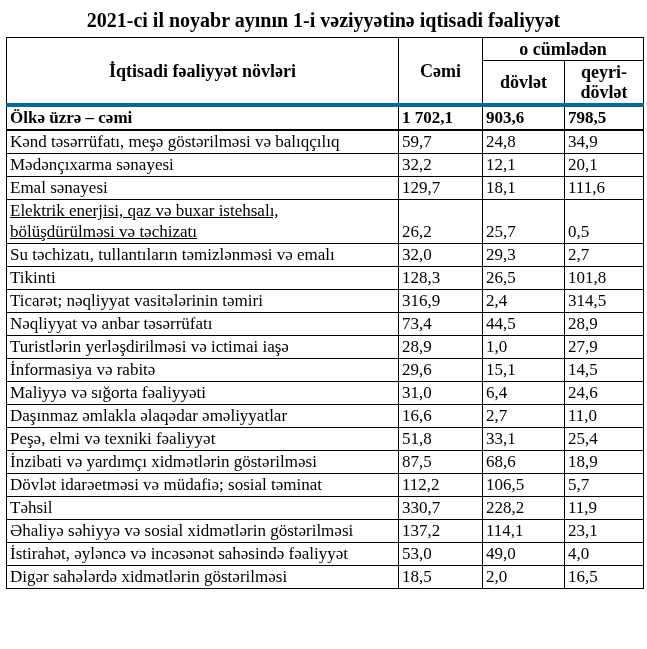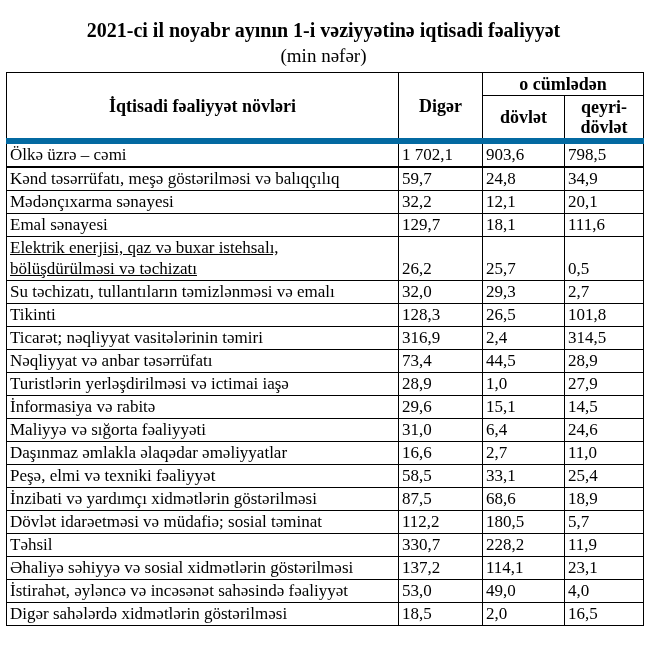--- a/index.html
+++ b/index.html
@@ -9,21 +9,21 @@
     background: #ffffff;
     font-family: "Liberation Serif", "DejaVu Serif", serif;
     color: #000000;
   }
   .page {
     width: 647px;
     height: 649px;
     overflow: hidden;
   }
   .title-block {
-    padding-top: 17px;
+    padding-top: 7px;
     text-align: center;
   }
   .title-line {
     font-size: 20px;
     font-weight: bold;
     line-height: 26px;
   }
   .subtitle-line {
     font-size: 19px;
     font-weight: normal;
@@ -66,46 +66,45 @@
   .stat-table td.name {
     text-align: left;
   }
   .stat-table td.name.wrap {
     white-space: pre-line;
     text-decoration: underline;
   }
   .stat-table td.num {
   }
   .stat-table tbody tr.bold-row td {
-    font-weight: normal;
-    border-top: 6px solid #0369a1;
+    font-weight: bold;
+    border-top: 4px solid #0369a1;
     border-bottom: 2px solid #000000;
   }
 </style>
 </head>
 <body>
 
 <div class="page">
 
   <div class="title-block">
     <div class="title-line">2021-ci il noyabr ayının 1-i vəziyyətinə iqtisadi fəaliyyət</div>
-    <div class="subtitle-line">(min nəfər)</div>
   </div>
 
   <table class="stat-table">
     <colgroup>
       <col style="width:392px">
       <col style="width:84px">
       <col style="width:82px">
       <col style="width:79px">
     </colgroup>
     <thead>
       <tr>
         <th rowspan="2">İqtisadi fəaliyyət növləri</th>
-        <th rowspan="2">Digər</th>
+        <th rowspan="2">Cəmi</th>
         <th colspan="2" class="th-including">o cümlədən</th>
       </tr>
       <tr class="sub-header">
         <th>dövlət</th>
         <th>qeyri-dövlət</th>
       </tr>
     </thead>
     <tbody>
         <tr class="bold-row">
           <td class="name">Ölkə üzrə – cəmi</td>
@@ -181,34 +180,34 @@
           <td class="num">24,6</td>
         </tr>
         <tr>
           <td class="name">Daşınmaz əmlakla əlaqədar əməliyyatlar</td>
           <td class="num">16,6</td>
           <td class="num">2,7</td>
           <td class="num">11,0</td>
         </tr>
         <tr>
           <td class="name">Peşə, elmi və texniki fəaliyyət</td>
-          <td class="num">58,5</td>
+          <td class="num">51,8</td>
           <td class="num">33,1</td>
           <td class="num">25,4</td>
         </tr>
         <tr>
           <td class="name">İnzibati və yardımçı xidmətlərin göstərilməsi</td>
           <td class="num">87,5</td>
           <td class="num">68,6</td>
           <td class="num">18,9</td>
         </tr>
         <tr>
           <td class="name">Dövlət idarəetməsi və müdafiə; sosial təminat</td>
           <td class="num">112,2</td>
-          <td class="num">180,5</td>
+          <td class="num">106,5</td>
           <td class="num">5,7</td>
         </tr>
         <tr>
           <td class="name">Təhsil</td>
           <td class="num">330,7</td>
           <td class="num">228,2</td>
           <td class="num">11,9</td>
         </tr>
         <tr>
           <td class="name">Əhaliyə səhiyyə və sosial xidmətlərin göstərilməsi</td>

